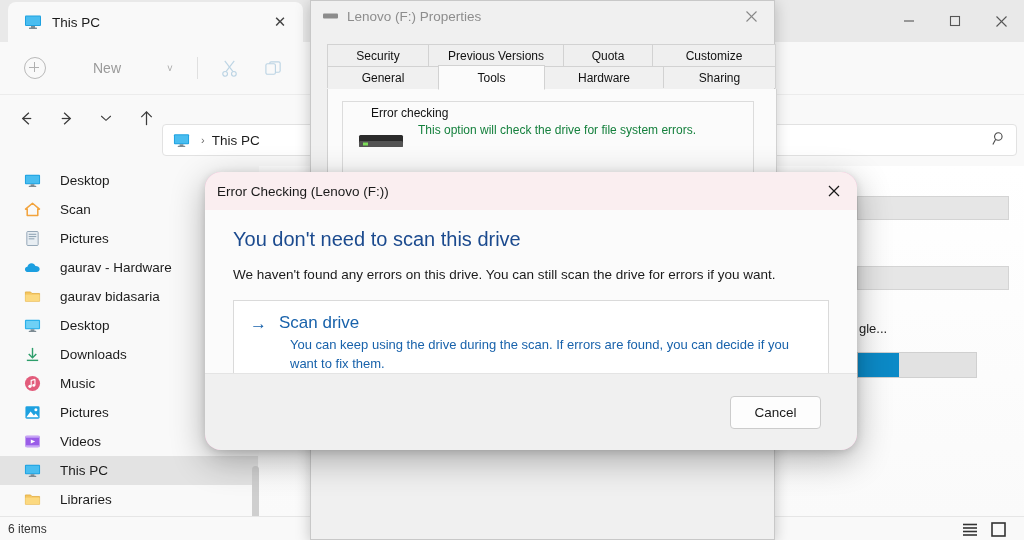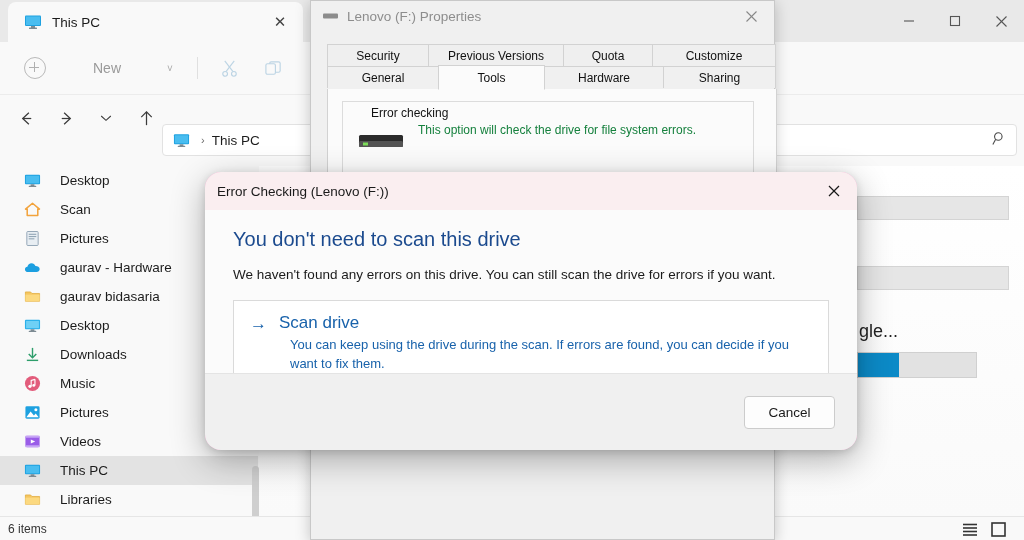--- a/index.html
+++ b/index.html
@@ -47,21 +47,21 @@
   .sidebar{position:absolute;left:0;top:0;width:258px;height:350px;background:#f9f9f9;}
   .side-item{height:29px;display:flex;align-items:center;padding-left:24px;box-sizing:border-box;gap:8px;}
   .side-item.sel{background:#e3e3e3;}
   .side-ico{width:17px;height:17px;margin-right:11px;flex:0 0 auto;display:block;}
   .side-lbl{font-size:13.5px;color:#1c1c1c;white-space:nowrap;}
   .side-scroll{position:absolute;left:252px;top:300px;width:7px;height:75px;background:#cfcfcf;border-radius:4px;}
 
   .content-pane{position:absolute;left:259px;top:0;width:765px;height:350px;
     background:linear-gradient(to bottom,#ffffff,#fafafa);}
   .drive-tile{position:absolute;width:150px;height:22px;background:#e6e6e6;border:1px solid #d4d4d4;}
-  .drive-label{position:absolute;font-size:18px;color:#222;}
+  .drive-label{position:absolute;font-size:13px;color:#222;}
   .cap-track{position:absolute;width:118px;height:24px;background:#e2e2e2;border:1px solid #d0d0d0;}
   .cap-fill{position:absolute;height:24px;background:#0c8ac7;}
 
   .exp-status{position:absolute;left:0;top:516px;width:1024px;height:24px;background:#f9f9f9;
     border-top:1px solid #e6e6e6;display:flex;align-items:center;}
   .status-txt{font-size:12px;color:#333;margin-left:8px;}
   .view-btns{margin-left:auto;display:flex;align-items:center;margin-right:12px;}
   .view-btns div{width:28px;height:20px;display:flex;align-items:center;justify-content:center;}
 
   
@@ -94,21 +94,21 @@
   .err-close{position:absolute;right:0;top:0;width:46px;height:38px;display:flex;align-items:center;justify-content:center;color:#1a1a1a;font-size:15px;}
   .err-body{padding:18px 28px 0 28px;background:#fbfbfb;height:163px;box-sizing:border-box;}
   .err-h1{font-size:20px;color:#1b4a8e;font-weight:400;margin:0 0 16px 0;}
   .err-sub{font-size:13.5px;color:#1b1b1b;margin:0 0 18px 0;}
   .scanbox{border:1px solid #dadada;background:#fff;padding:12px 16px 14px 16px;}
   .scan-head{display:flex;align-items:center;margin-bottom:2px;}
   .scan-arrow{color:#1862ab;font-size:17px;margin-right:12px;line-height:1;}
   .scan-title{font-size:17px;color:#1862ab;font-weight:400;}
   .scan-desc{font-size:13px;color:#1862ab;line-height:19px;margin-left:40px;margin-top:2px;}
   .err-footer{position:absolute;left:0;bottom:0;width:652px;height:77px;background:#f0f0f0;
-    border-top:1px solid #e4e4e4;display:flex;align-items:center;justify-content:flex-end;box-sizing:border-box;padding-right:22px;}
+    border-top:1px solid #e4e4e4;display:flex;align-items:center;justify-content:flex-end;box-sizing:border-box;padding-right:36px;}
   .cancel-btn{width:89px;height:31px;background:#fdfdfd;border:1px solid #ccc;border-radius:4px;
     display:flex;align-items:center;justify-content:center;font-size:13.5px;color:#1a1a1a;}
 </style>
 </head>
 <body>
 
 <div id="explorer">
 
   <div class="exp-titlebar">
     <div class="exp-tab">

